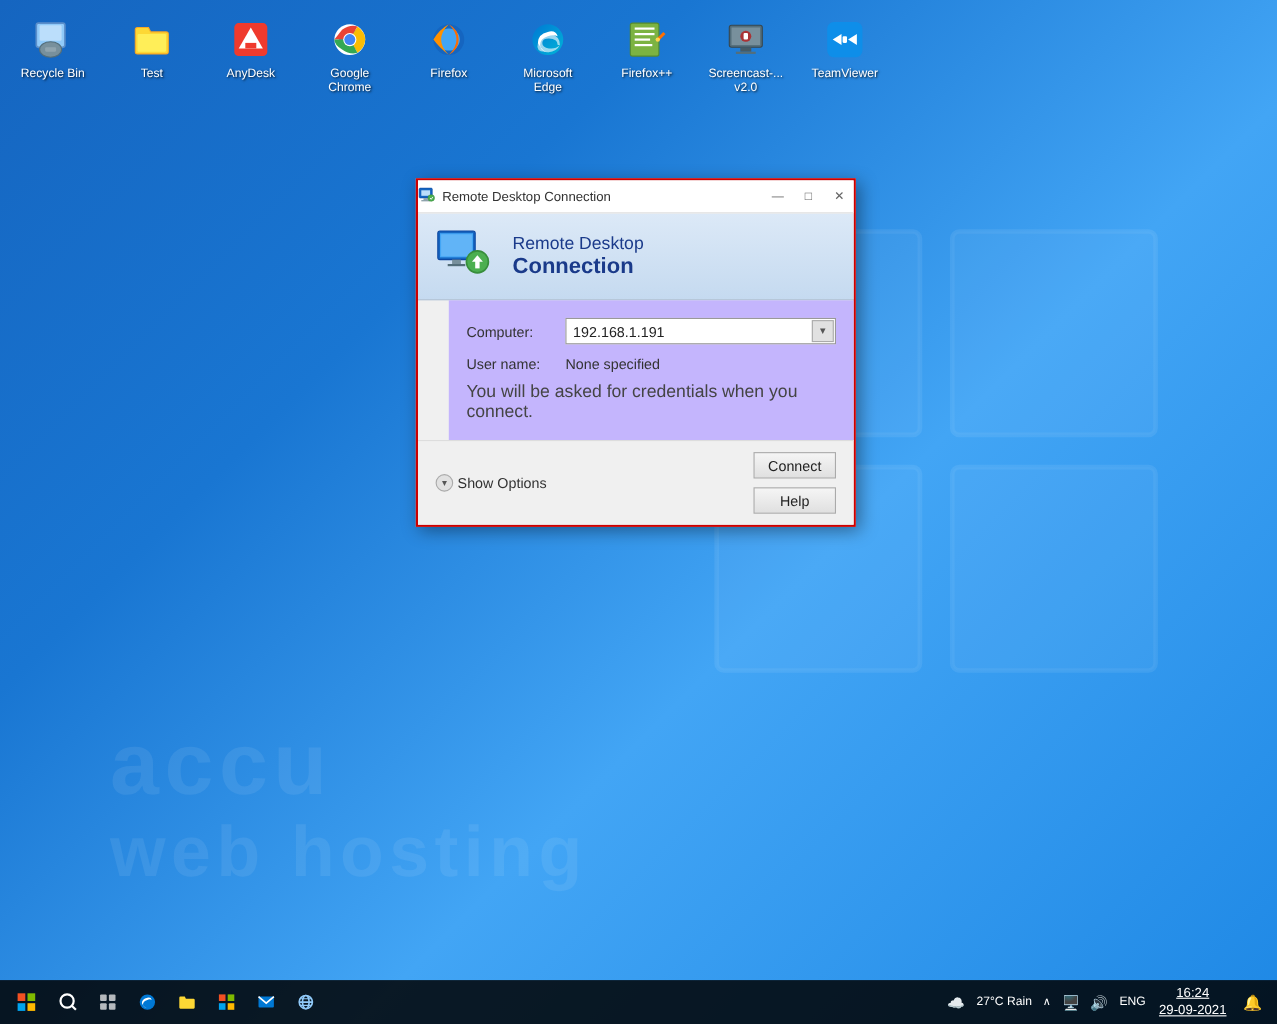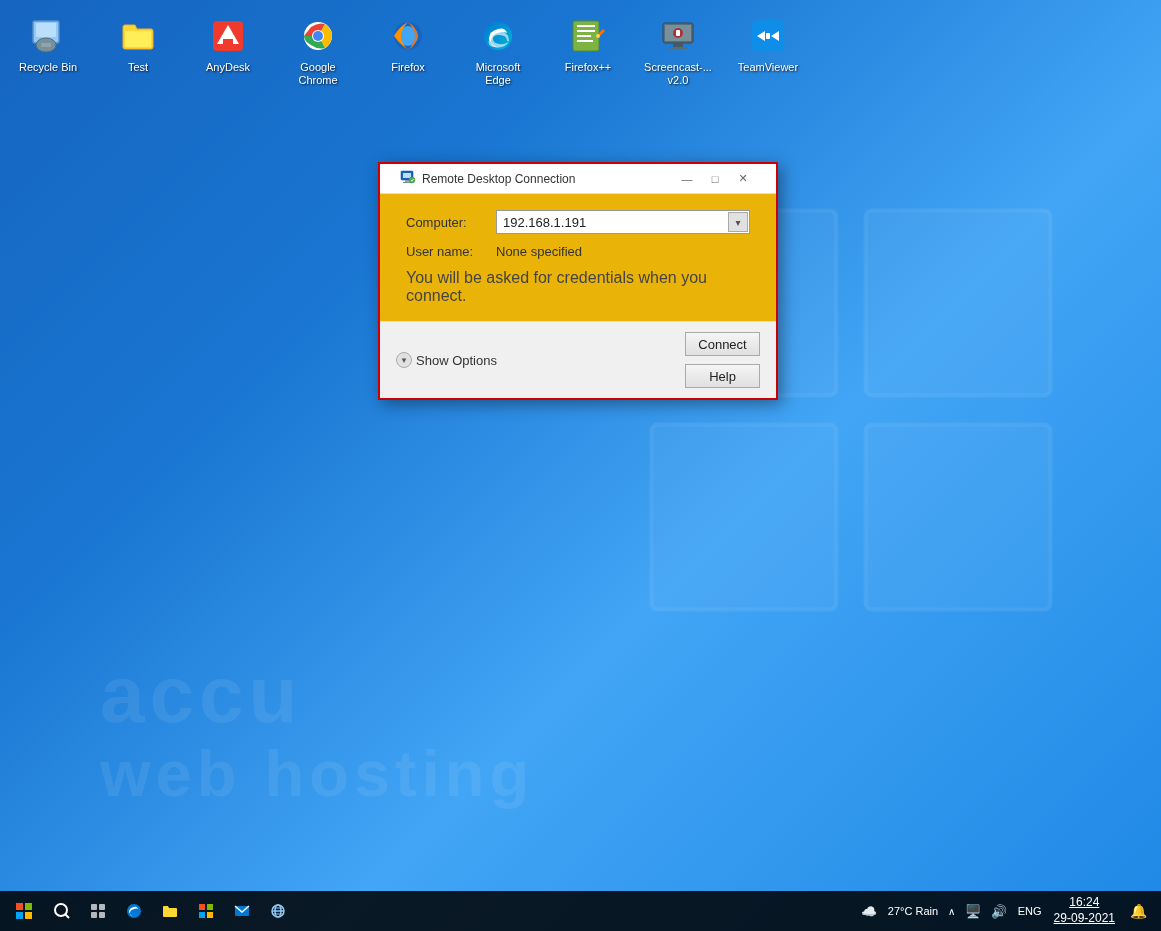--- a/index.html
+++ b/index.html
@@ -174,21 +174,21 @@
       background: #f0f0f0;
       border: 2px solid #cc0000;
       box-shadow: 4px 4px 15px rgba(0,0,0,0.4);
       font-size: 13px;
     }
     .rdp-titlebar {
       background: white;
       height: 30px;
       display: flex;
       align-items: center;
-      padding: 0 20px;
+      padding: 0 0;
       border-bottom: 1px solid #ddd;
       position: relative;
     }
     .rdp-title-icon {
       font-size: 14px;
       margin-right: 6px;
       color: #1565c0;
     }
     .rdp-title-text {
       font-size: 12px;
@@ -232,22 +232,23 @@
       font-size: 16px;
       font-weight: normal;
     }
     .rdp-header-text .line2 {
       font-size: 20px;
       font-weight: bold;
     }
 
     
     .rdp-body {
-      background: #eab308;
-      padding: 16px 26px;
+      background: #c4b5fd;
+      padding: 16px 16px;
+      margin-left: 28px;
     }
     .rdp-field-row {
       display: flex;
       align-items: center;
       margin-bottom: 10px;
     }
     .rdp-label {
       width: 90px;
       color: #333;
       font-size: 13px;
@@ -497,20 +498,42 @@
         </svg>
       </span>
       <span class="rdp-title-text">Remote Desktop Connection</span>
       <div class="rdp-window-controls">
         <div class="win-ctrl">—</div>
         <div class="win-ctrl">□</div>
         <div class="win-ctrl close">✕</div>
       </div>
     </div>
 
+    <div class="rdp-header">
+      <div class="rdp-header-icon">
+        <svg class="monitor-svg" viewBox="0 0 52 46" xmlns="http://www.w3.org/2000/svg">
+
+          <rect x="2" y="2" width="34" height="26" rx="2" fill="#1565c0" stroke="#0d47a1" stroke-width="1"></rect>
+          <rect x="4" y="4" width="30" height="22" fill="#42a5f5"></rect>
+
+          <rect x="5" y="5" width="28" height="20" fill="#90caf9" opacity="0.4"></rect>
+
+          <rect x="15" y="28" width="8" height="4" fill="#78909c"></rect>
+          <rect x="11" y="32" width="16" height="2" fill="#546e7a"></rect>
+
+          <circle cx="38" cy="30" r="10" fill="#4caf50" stroke="#388e3c" stroke-width="1.5"></circle>
+          <path d="M33 30 L38 24 L43 30" fill="white"></path>
+          <rect x="36" y="28" width="4" height="8" fill="white"></rect>
+        </svg>
+      </div>
+      <div class="rdp-header-text">
+        <div class="line1">Remote Desktop</div>
+        <div class="line2">Connection</div>
+      </div>
+    </div>
 
     <div class="rdp-body">
       <div class="rdp-field-row">
         <span class="rdp-label">Computer:</span>
         <div class="rdp-input-wrapper">
           <input class="rdp-input" type="text" value="192.168.1.191" readonly="" style="">
           <div class="rdp-dropdown-arrow">▾</div>
         </div>
       </div>
       <div class="rdp-field-row">

